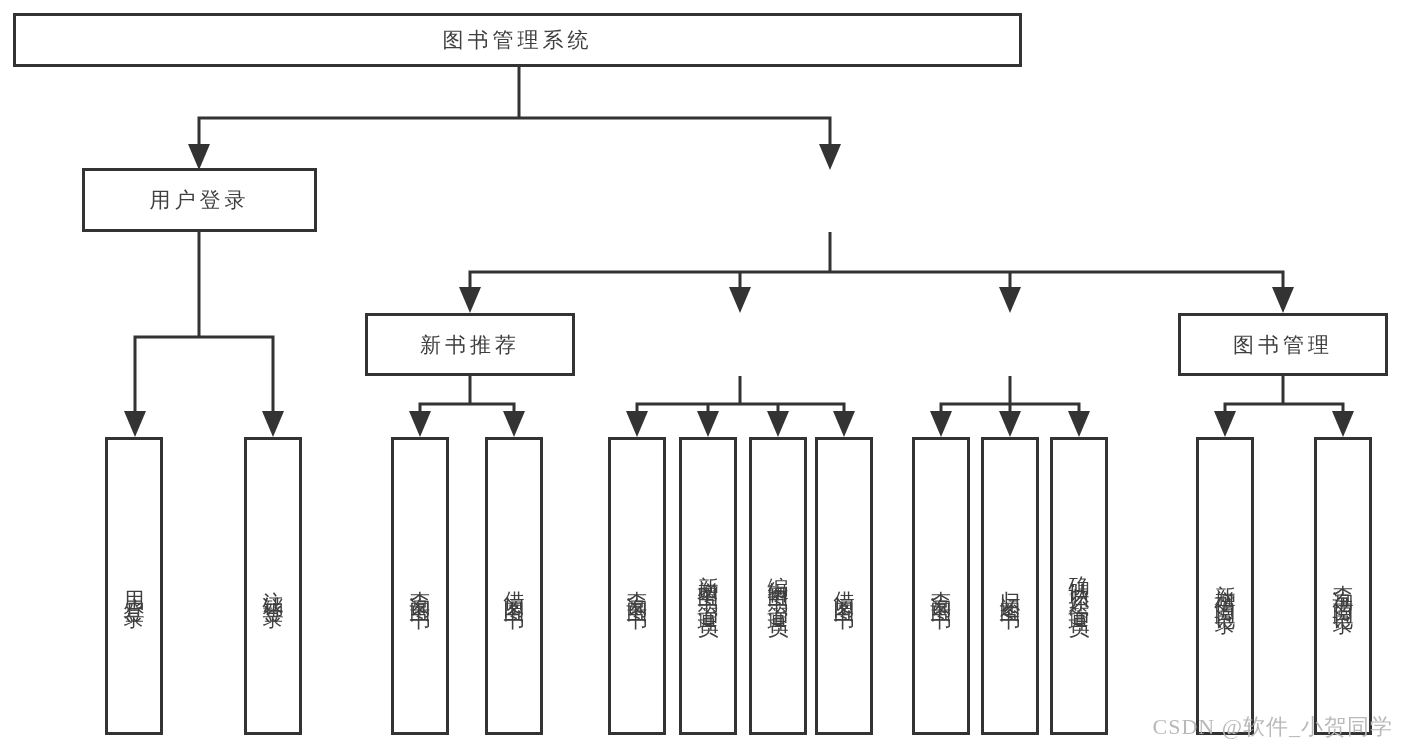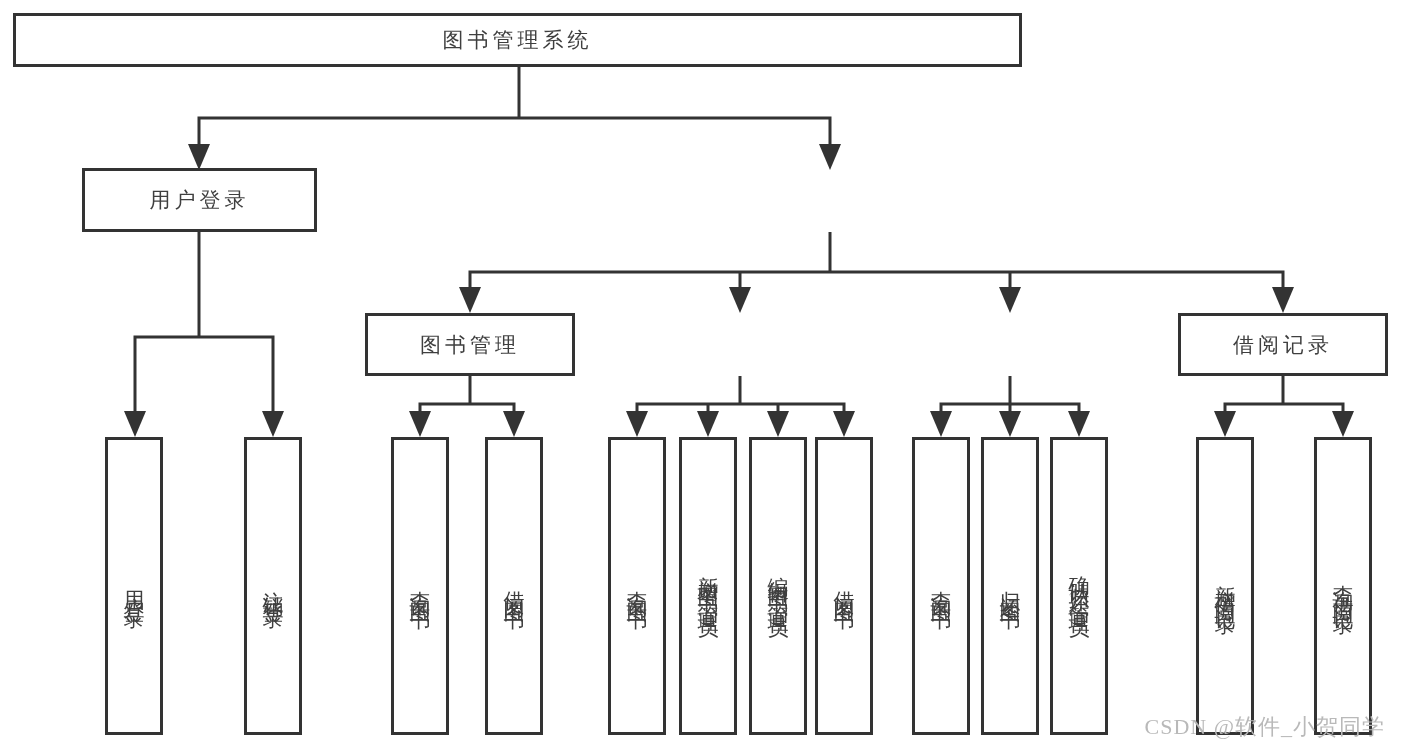--- a/index.html
+++ b/index.html
@@ -35,21 +35,21 @@
   }
   .box.root{font-size:21px;}
   .leaf{
     writing-mode:vertical-rl;
     letter-spacing:6px;
     font-size:21px;
     white-space:normal;
   }
   .watermark{
     position:absolute;
-    right:20px;top:712px;
+    right:12px;top:712px;
     font-size:22px;
     letter-spacing:1px;
     color:var(--watermark);
     z-index:5;
   }
 </style>
 </head>
 <body>
 
 <div class="canvas">
@@ -104,24 +104,24 @@
 
   <div class="box root" style="left:13px;top:13px;width:1009px;height:54px">
     <span>图书管理系统</span>
   </div>
 
   <div class="box" style="left:82px;top:168px;width:235px;height:64px">
     <span>用户登录</span>
   </div>
 
   <div class="box" style="left:365px;top:313px;width:210px;height:63px">
-    <span>图书管理</span>
+    <span>新书推荐</span>
   </div>
   <div class="box" style="left:1178px;top:313px;width:210px;height:63px">
-    <span>借阅记录</span>
+    <span>图书管理</span>
   </div>
 
   <div class="box leaf" style="left:105px;top:437px;width:58px;height:298px">
     <span>用户登录</span>
   </div>
   <div class="box leaf" style="left:244px;top:437px;width:58px;height:298px">
     <span>注销登录</span>
   </div>
 
   <div class="box leaf" style="left:391px;top:437px;width:58px;height:298px">

